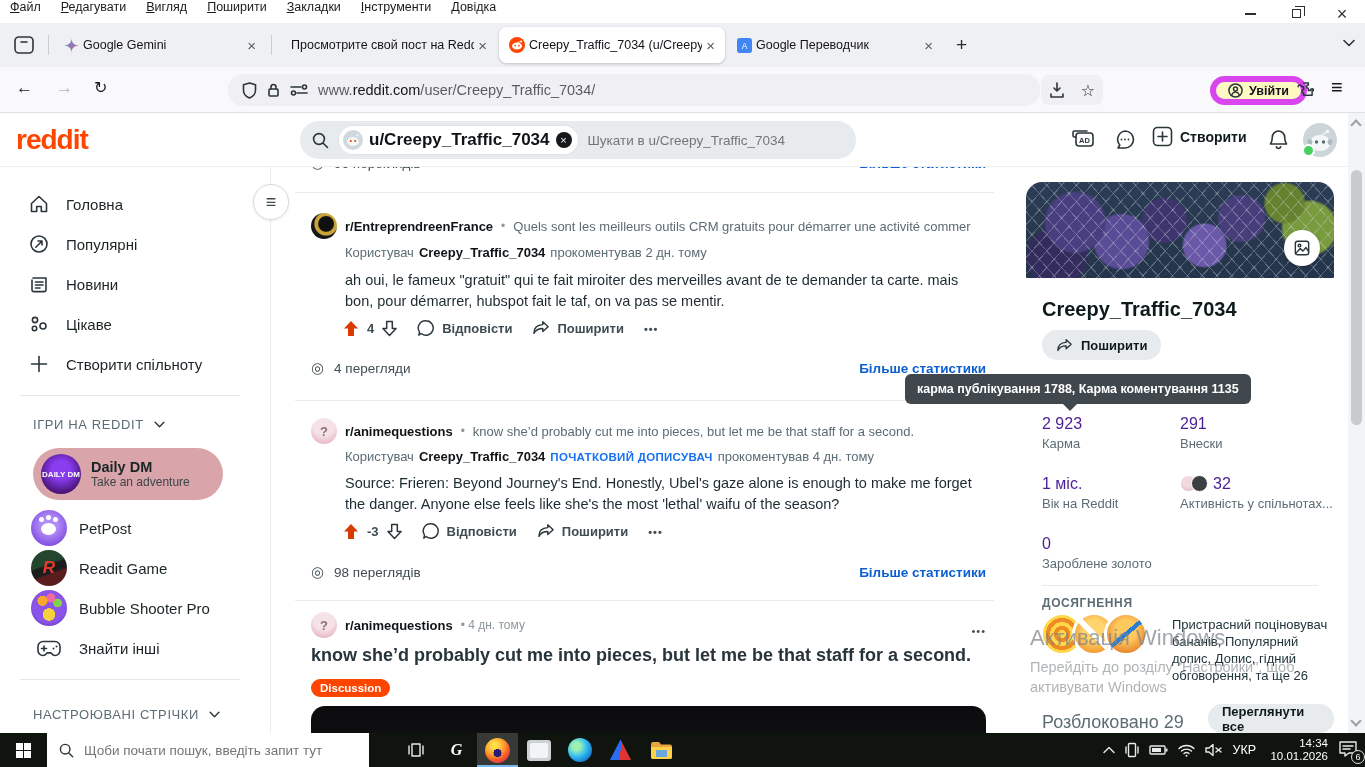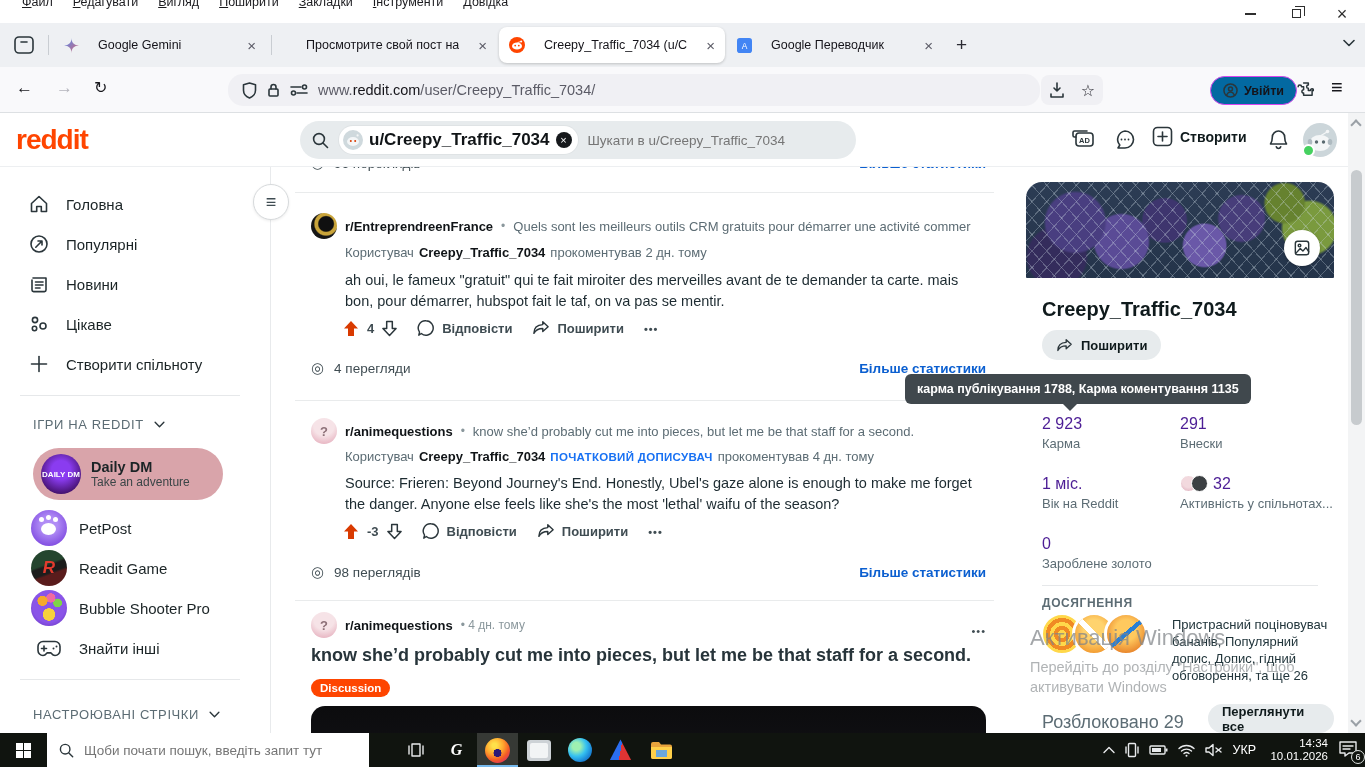--- a/index.html
+++ b/index.html
@@ -4,55 +4,55 @@
 <style>
 *{margin:0;padding:0;box-sizing:border-box}
 html,body{width:1365px;height:767px;overflow:hidden}
 body{font-family:"Liberation Sans","DejaVu Sans",sans-serif;background:#fff;color:#1a1a1b}
 #screen{position:relative;width:1365px;height:767px;overflow:hidden;background:#fff}
 svg{display:block}
 .st{stroke:#2b363b;fill:none;stroke-width:1.6;stroke-linecap:round;stroke-linejoin:round}
 .stw{stroke:#e8eaec;fill:none;stroke-width:1.4;stroke-linecap:round;stroke-linejoin:round}
 
 
-.menubar{position:absolute;top:0;left:0;right:0;height:14px;background:#fff;display:flex;align-items:flex-end;padding-left:12px;z-index:80}
+.menubar{position:absolute;top:0;left:0;right:0;height:14px;background:#fff;display:flex;align-items:center;padding-left:0;z-index:80}
 .mi{display:inline-block;font-size:12.5px;color:#1b1b1f;padding:0 10px;line-height:23px}
 .mi::first-letter{text-decoration:underline}
 .winctl{position:absolute;top:0;right:0;display:flex;z-index:90}
 .wbtn{width:46px;height:27px;display:flex;align-items:center;justify-content:center}
 .g-min{width:11px;height:2px;background:#2e2e2e}
 .g-rest{width:9px;height:9px;border:1.4px solid #2e2e2e;position:relative}
 .g-rest::before{content:"";position:absolute;top:-4px;left:2px;width:9px;height:9px;border-top:1.4px solid #2e2e2e;border-right:1.4px solid #2e2e2e}
 .g-close::before{content:"×";font-size:18px;color:#2e2e2e;line-height:18px}
 
 
 .tabbar{position:absolute;top:23px;left:0;right:0;height:44px;background:#eef0f3;display:flex;align-items:center}
 .fxview{margin:0 10px 0 14px}
 .vsep{width:1px;height:20px;background:#c9cdd2;margin:0 4px}
 .tab{height:36px;margin:4px 1px;display:flex;align-items:center;padding:0 10px;border-radius:8px;font-size:12.5px;color:#15141a;position:relative}
 .tab.active{background:#fff;box-shadow:0 1px 3px rgba(0,0,0,.2)}
-.tab .ttl{flex:1;overflow:hidden;white-space:nowrap;margin:0 19px}
+.tab .ttl{flex:1;overflow:hidden;white-space:nowrap;margin:0 4px}
 .t1{width:212px}.t2{width:220px}.t3{width:226px}.t4{width:216px}
 .tclose::before{content:"×";font-size:15px;color:#5b5b66}
 .newtab::before{content:"+";font-size:19px;color:#2b2b33}
 .newtab{padding:0 12px}
 .alltabs{position:absolute;right:10px;top:16px}
 
 
 .navbar{position:absolute;top:67px;height:46px;left:0;right:0;background:#f9f9fb;border-bottom:1px solid #dde0e3}
 .navbtn{position:absolute;top:11px;font-size:17px;color:#17171c}
 .g-back::before{content:"←"}
 .g-fwd::before{content:"→"}
 .g-rel::before{content:"↻";font-size:16px}
 .urlbar{position:absolute;left:228px;top:7px;width:812px;height:32px;background:#f0f0f4;border-radius:15px;display:flex;align-items:center;padding:0 14px;gap:10px}
 .urltext{font-size:14.5px;color:#5b5b66;white-space:nowrap}
 .urldomain{color:#15141a}
 .dlgroup{position:absolute;left:1041px;top:8px;width:62px;height:30px;background:#f0f0f4;border-radius:8px;display:flex;align-items:center;justify-content:space-around}
 .g-star::before{content:"☆";font-size:16px;color:#2b2b33}
-.signin{position:absolute;left:1210px;top:9px;height:29px;border:1px solid #d946ef;border-radius:15px;display:flex;align-items:center;gap:6px;padding:0 12px;font-size:12.5px;font-weight:700;color:#15141a;background:#0369a1}
+.signin{position:absolute;left:1210px;top:9px;height:29px;border:6px solid #d946ef;border-radius:15px;display:flex;align-items:center;gap:6px;padding:0 12px;font-size:12.5px;font-weight:700;color:#15141a;background:#fef9c3}
 .g-burger::before{content:"≡";font-size:20px;color:#17171c}
 
 
 .rheader{position:absolute;top:113px;left:0;right:0;height:54px;background:#fff;border-bottom:1px solid #edeff1;z-index:20}
 .rlogo{position:absolute;left:16px;top:11px;font-size:28px;font-weight:700;color:#ff4500;letter-spacing:-1px}
 .rsearch{position:absolute;left:300px;top:8px;width:556px;height:38px;background:#e7ebed;border-radius:19px;display:flex;align-items:center;padding:0 12px;gap:10px}
 .chip{height:28px;background:#fff;border-radius:14px;display:flex;align-items:center;gap:6px;padding:0 6px 0 4px;box-shadow:0 0 0 1px #dfe3e5}
 .chipname{font-size:17px;font-weight:700;color:#101417;white-space:nowrap}
 .chipx{width:16px;height:16px;border-radius:50%;background:#16191c;color:#fff;font-size:11px;display:flex;align-items:center;justify-content:center}
 .chipx::before{content:"×"}

